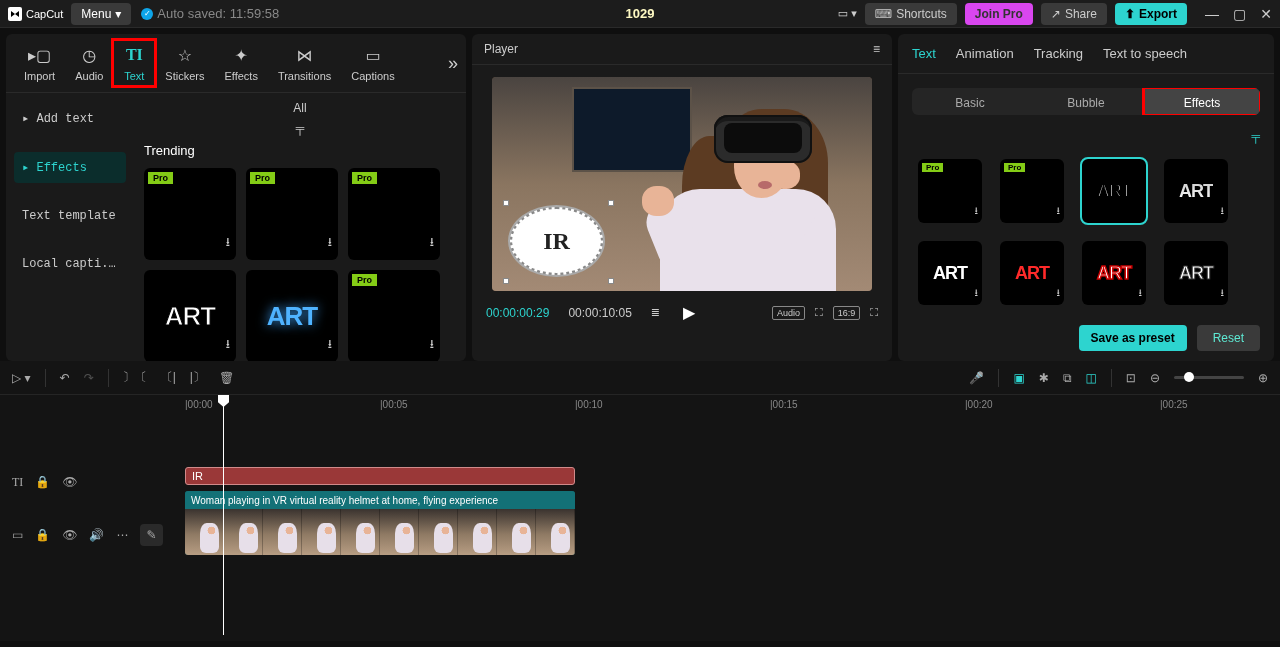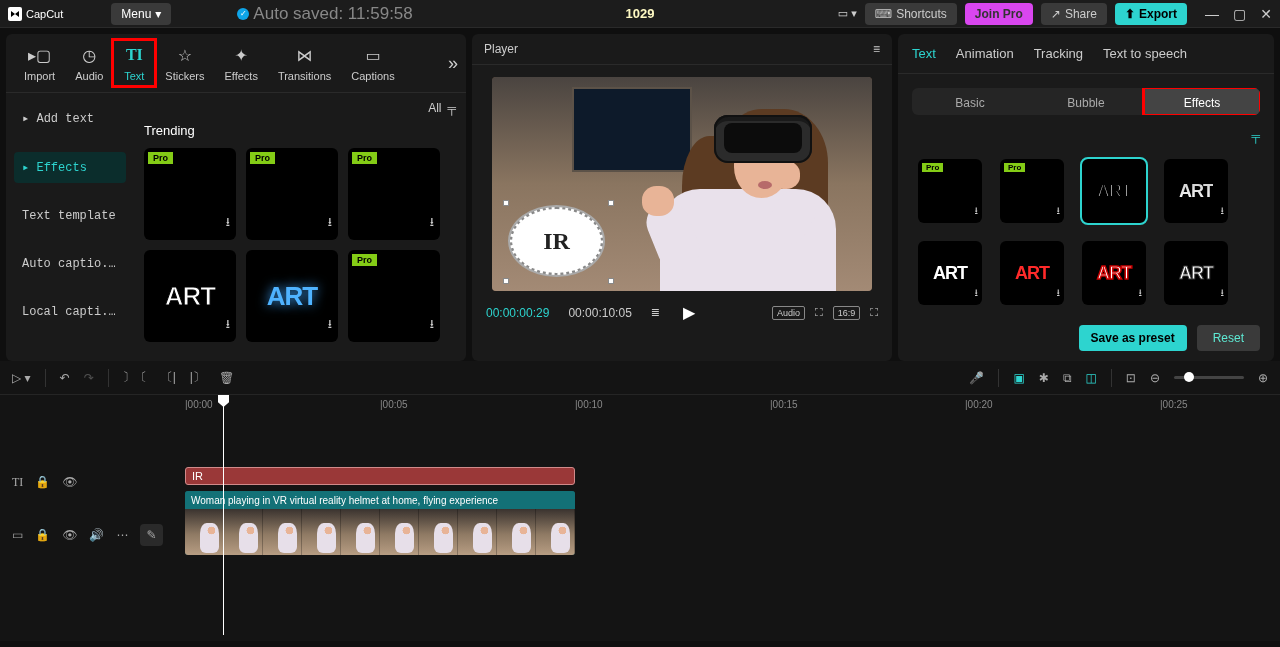--- a/index.html
+++ b/index.html
@@ -1,21 +1,21 @@
 <!DOCTYPE html>
 <html><head>
 <meta charset="utf-8">
 <style>
 * { margin: 0; padding: 0; box-sizing: border-box; }
 body { background: #0f0f0f; color: #ccc; font-family: -apple-system, sans-serif; font-size: 12px; width: 1280px; height: 647px; overflow: hidden; position: relative; }
 
-.titlebar { height: 28px; background: #1c1c1c; display: flex; align-items: center; padding: 0 8px; border-bottom: 1px solid #2a2a2a; gap: 40px; }
+.titlebar { height: 28px; background: #1c1c1c; display: flex; align-items: center; padding: 0 8px; border-bottom: 1px solid #2a2a2a; }
 .logo { display: flex; align-items: center; gap: 4px; color: #fff; font-size: 11px; font-weight: 500; }
 .menu-btn { margin-left: 8px; background: #3a3a3a; padding: 4px 10px; border-radius: 4px; font-size: 12px; color: #fff; display: flex; align-items: center; gap: 4px; }
-.autosave { margin-left: 26px; color: #888; font-size: 17px; display: flex; align-items: center; gap: 4px; }
+.autosave { margin-left: 10px; color: #888; font-size: 13px; display: flex; align-items: center; gap: 4px; }
 .autosave::before { content: "✓"; background: #0ea5e9; width: 12px; height: 12px; border-radius: 50%; display: inline-flex; align-items: center; justify-content: center; color: #fff; font-size: 8px; }
 .project-name { position: absolute; left: 50%; transform: translateX(-50%); color: #fef9c3; font-weight: 600; font-size: 13px; }
 .title-right { margin-left: auto; display: flex; align-items: center; gap: 8px; }
 .title-btn { padding: 4px 10px; border-radius: 4px; font-size: 12px; display: flex; align-items: center; gap: 4px; }
 .btn-dark { background: #3a3a3a; color: #ccc; }
 .btn-joinpro { background: #d946ef; color: #333; font-weight: 600; }
 .btn-export { background: #2dd4cf; color: #000; font-weight: 600; }
 .win-controls { display: flex; gap: 14px; margin-left: 10px; color: #ccc; font-size: 14px; }
 
 .main { display: flex; height: 333px; gap: 6px; padding: 6px 6px 0 6px; }
@@ -28,21 +28,21 @@
 .top-tab-icon { width: 22px; height: 22px; display: flex; align-items: center; justify-content: center; font-size: 16px; }
 .tab-more { margin-left: auto; color: #ccc; font-size: 18px; }
 
 .left-body { display: flex; flex: 1; overflow: hidden; }
 .sidebar { width: 128px; padding: 10px 8px; display: flex; flex-direction: column; gap: 18px; font-family: Liberation Mono, monospace; }
 .side-item { padding: 8px 8px; border-radius: 4px; font-size: 12px; color: #ccc; white-space: nowrap; overflow: hidden; text-overflow: ellipsis; }
 .side-item.selected { color: #2dd4cf; background: #0b2d2c; }
 .side-item.prefix::before { content: "▸ "; color: inherit; }
 
 .assets { flex: 1; padding: 8px 10px; overflow-y: auto; }
-.assets-head { display: flex; justify-content: flex-end; align-items: center; gap: 6px; margin-bottom: 8px; }
+.assets-head { display: flex; justify-content: flex-end; align-items: center; gap: 6px; margin-bottom: 8px; flex-direction: column; }
 .assets-head span { color: #ccc; font-size: 12px; }
 .trending { color: #fff; font-size: 13px; margin-bottom: 10px; }
 .asset-grid { display: grid; grid-template-columns: repeat(3, 92px); gap: 10px; }
 .asset { width: 92px; height: 92px; background: #000; border-radius: 6px; position: relative; display: flex; align-items: center; justify-content: center; }
 .pro-badge { position: absolute; top: 4px; left: 4px; background: #84cc16; color: #000; font-size: 9px; font-weight: 700; padding: 1px 5px; border-radius: 0; }
 .dl-icon { position: absolute; bottom: 6px; right: 6px; color: #ccc; font-size: 12px; }
 .art-white { color: #fff; font-family: Impact, sans-serif; font-size: 26px; font-weight: 900; -webkit-text-stroke: 1px #000; letter-spacing: -1px; }
 .art-glow { color: #4fb3ff; font-family: Impact, sans-serif; font-size: 26px; font-weight: 900; text-shadow: 0 0 12px #3fa5ff; letter-spacing: -1px; }
 
 .player-panel { width: 420px; background: #1a1a1a; border-radius: 6px; display: flex; flex-direction: column; }
@@ -192,21 +192,20 @@
           <div class="top-tab-icon">▭</div>
           <span>Captions</span>
         </div>
       <div class="tab-more">»</div>
     </div>
     <div class="left-body">
       <div class="sidebar">
         <div class="side-item prefix">Add text</div>
         <div class="side-item prefix selected">Effects</div>
         <div class="side-item">Text template</div>
-        <div class="side-item">Auto captio...</div>
         <div class="side-item">Local capti...</div>
       </div>
       <div class="assets">
         <div class="assets-head">
             <span>All</span>
             <span>╤</span>
           </div>
         <div class="trending">Trending</div>
         <div class="asset-grid">
           <div class="asset">

